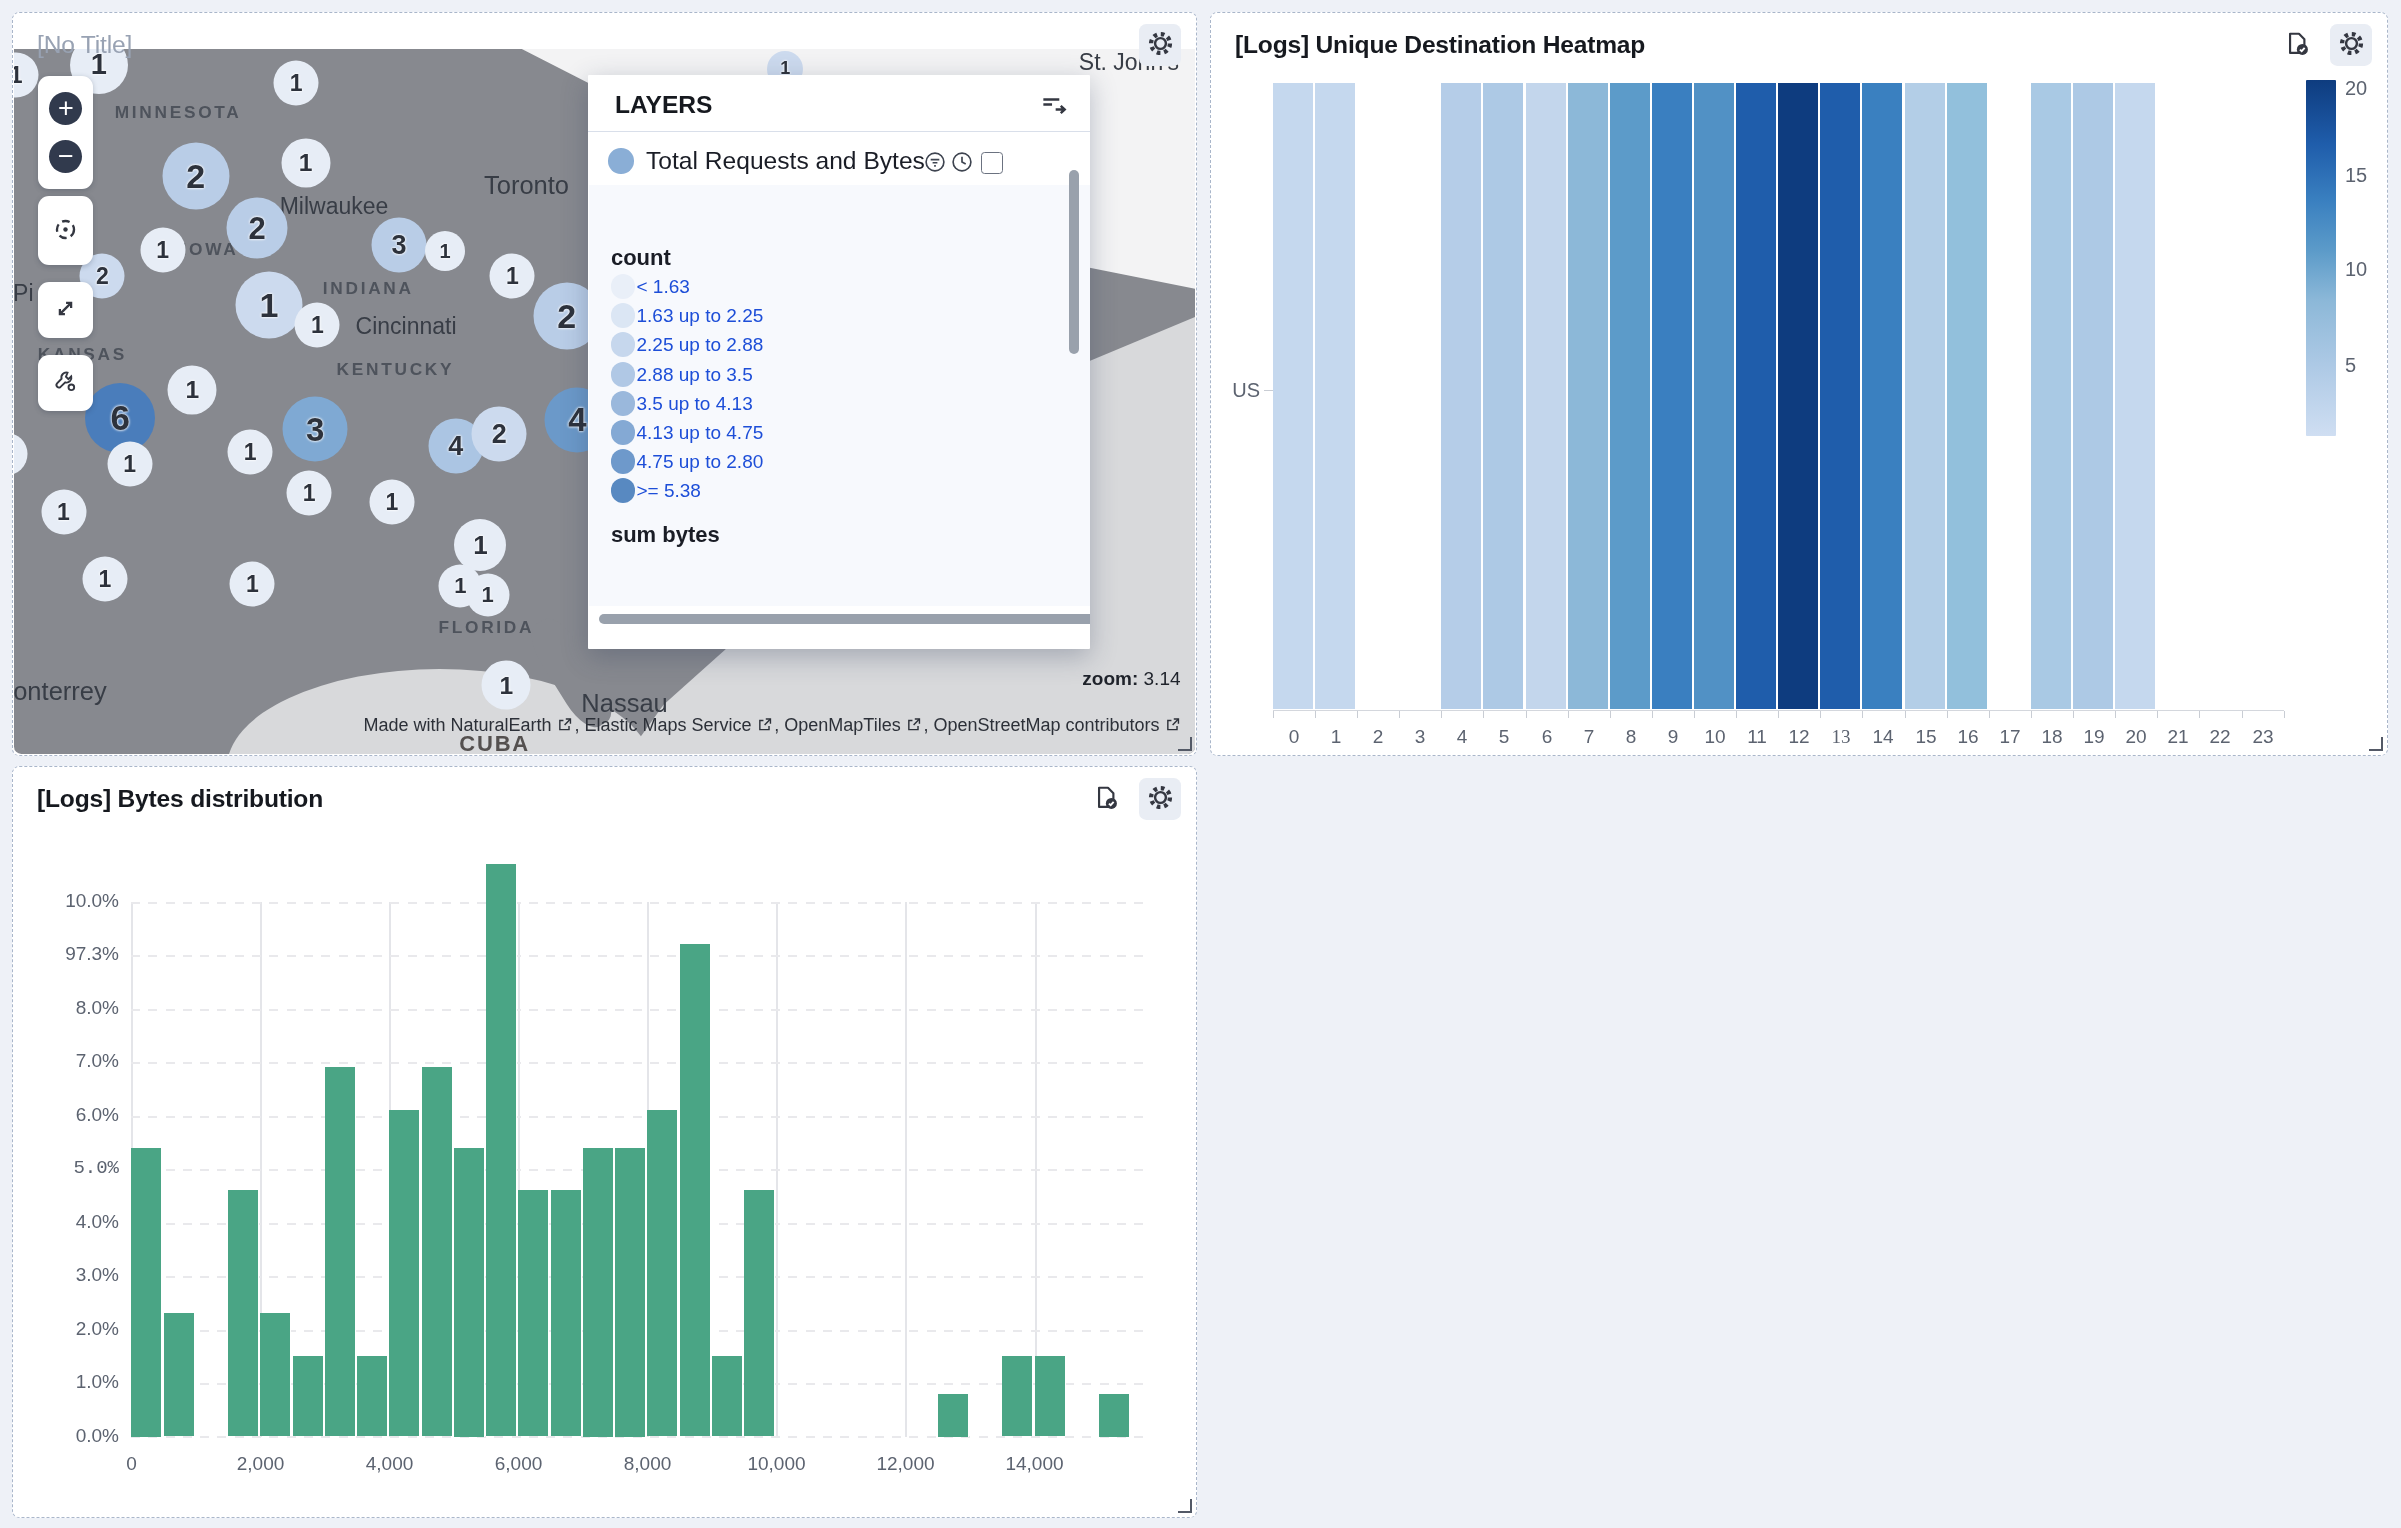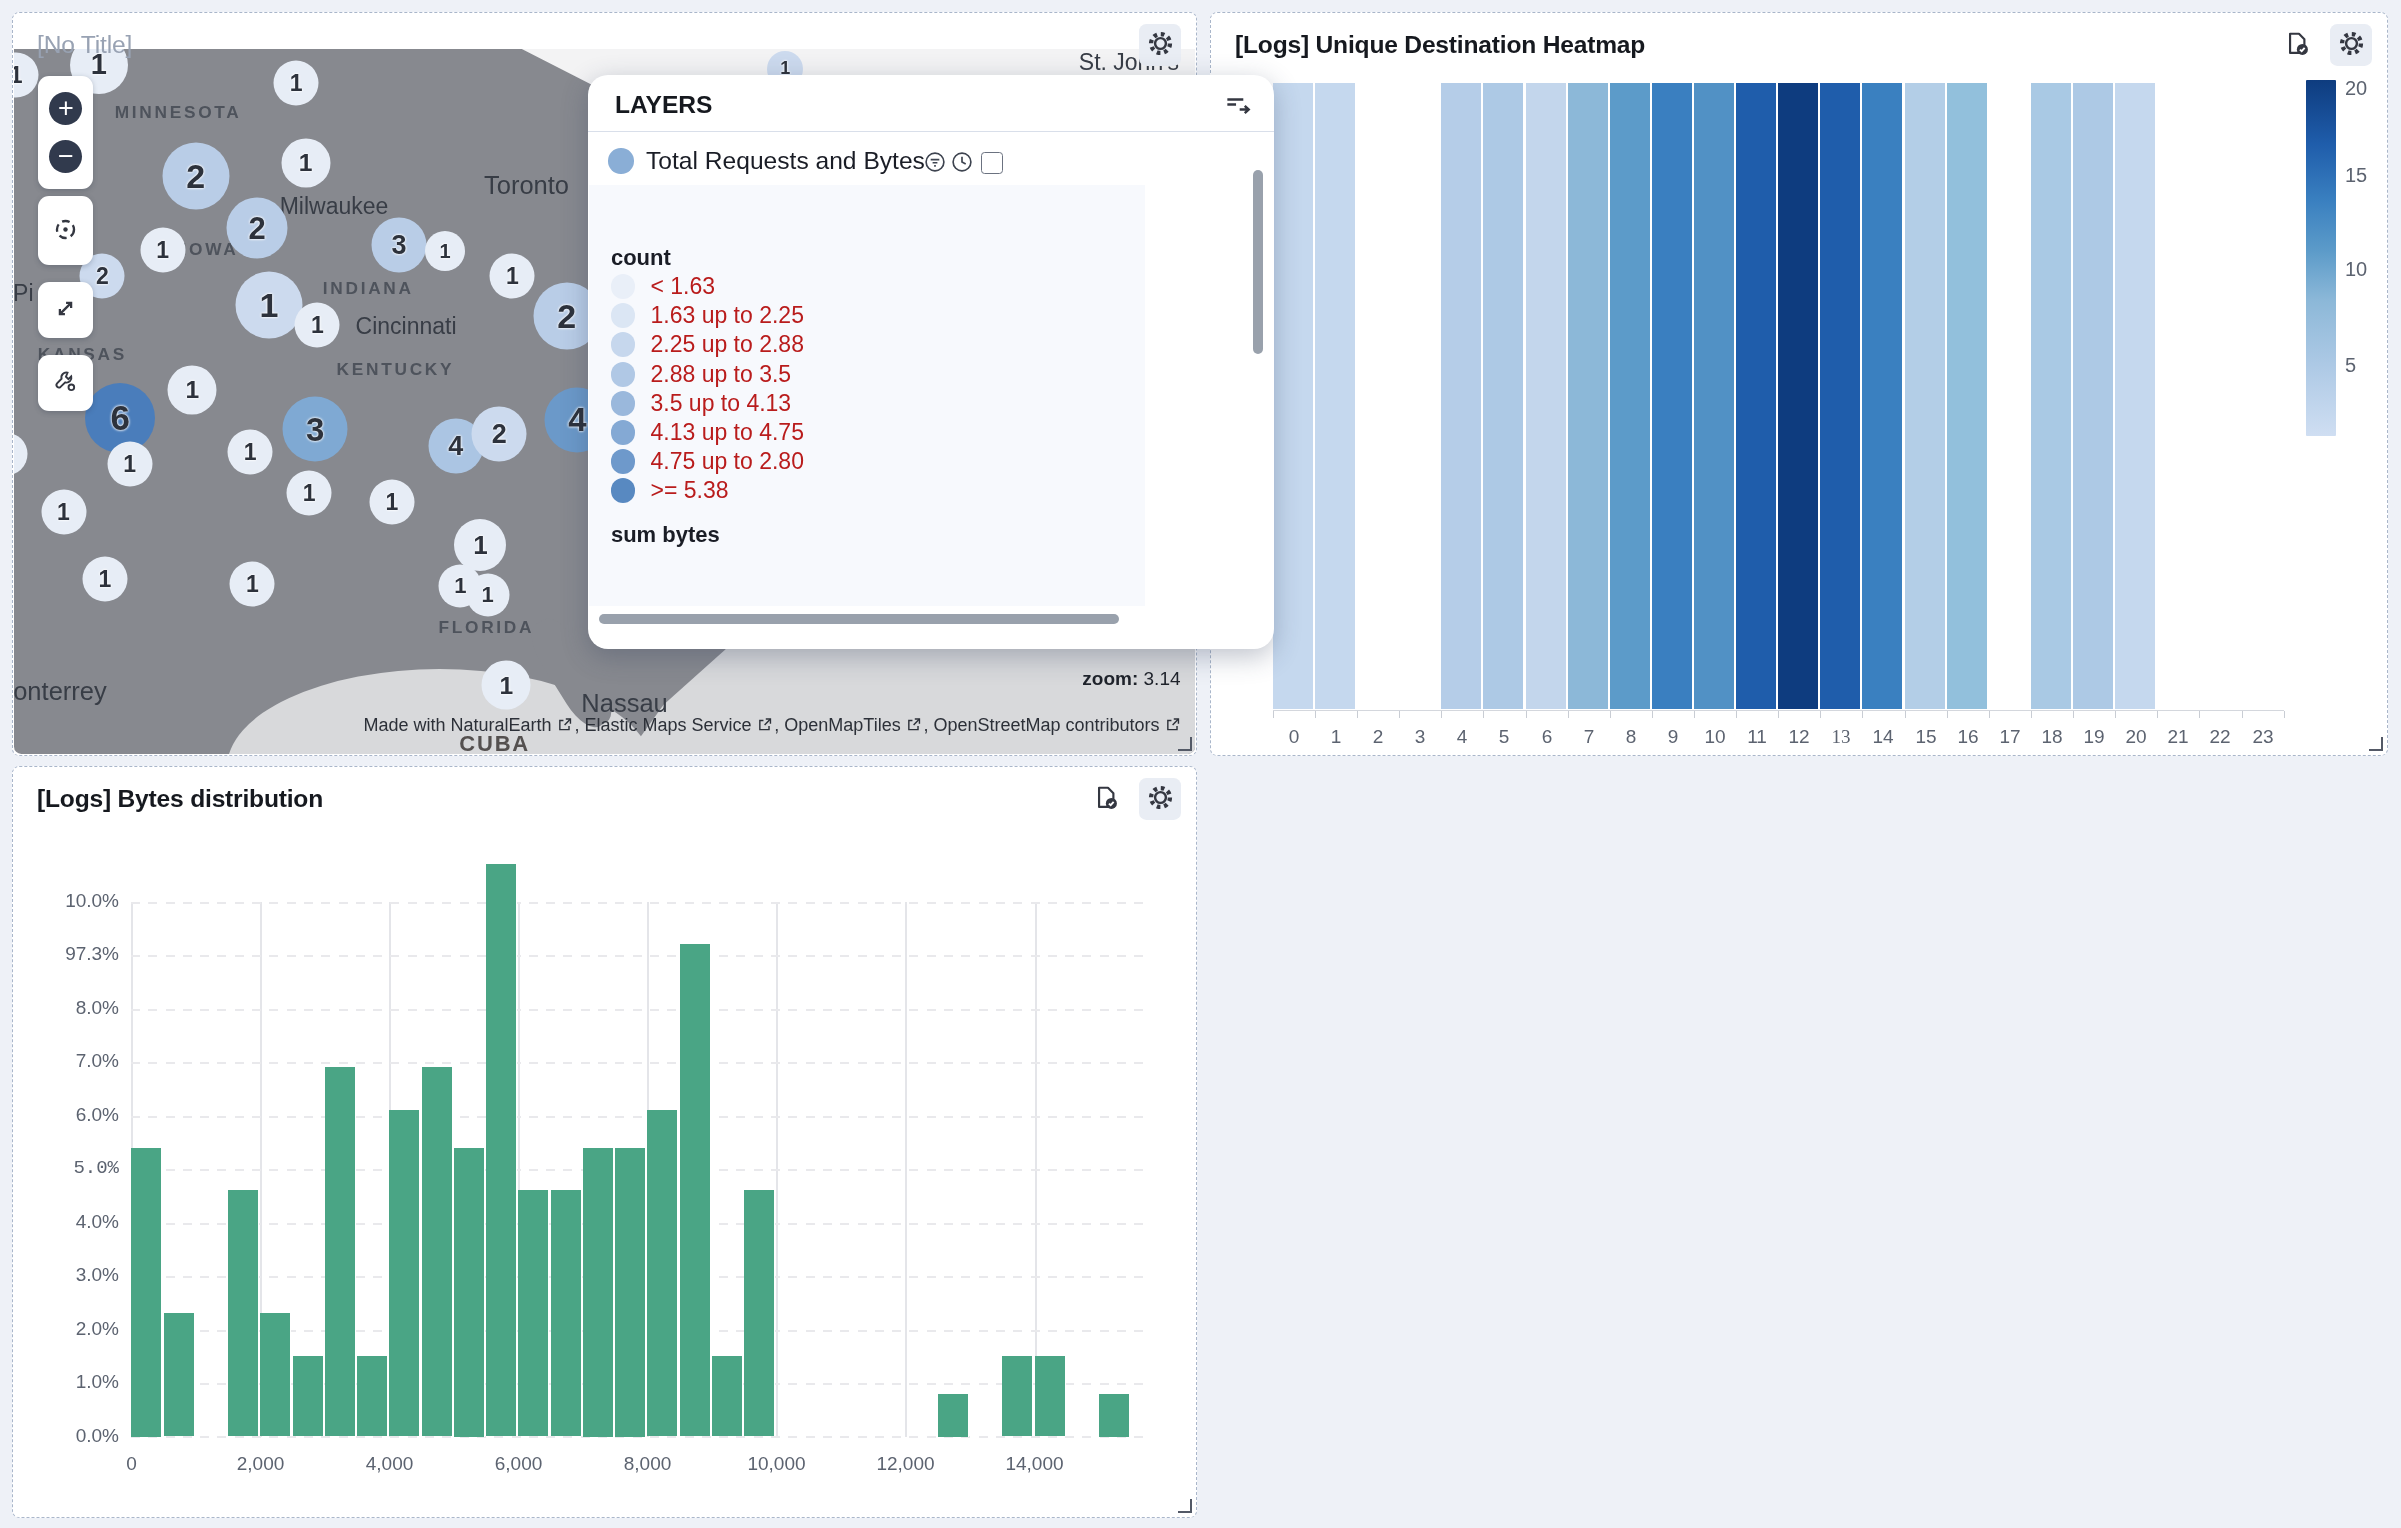--- a/index.html
+++ b/index.html
@@ -18,33 +18,33 @@
   .maplabel.city{font-size:23px;color:#383d46;}
   .maplabel.city-lg{font-size:25.5px;color:#383d46;}
   .maplabel.country{font-size:22px;font-weight:700;letter-spacing:1.8px;color:#54504f;}
   .cluster{position:absolute;transform:translate(-50%,-50%);border-radius:50%;display:flex;align-items:center;justify-content:center;font-weight:600;color:#2d323c;text-shadow:0 0 2.7px #fff,0 0 2.7px #fff;z-index:10;cursor:pointer;}
   .mapctl{position:absolute;left:24.6px;width:55px;background:#fff;border-radius:11px;box-shadow:0 1.8px 5.5px rgba(40,50,70,.25);z-index:20;display:flex;flex-direction:column;align-items:center;justify-content:space-evenly;color:#343741;cursor:pointer;}
   .zoomcircle{width:33px;height:33px;border-radius:50%;background:#313a4d;color:#fff;display:flex;align-items:center;justify-content:center;font-size:27px;font-weight:400;line-height:1;cursor:pointer;}
   #map-attr{position:absolute;right:12.7px;bottom:18px;font-size:18px;color:#2c3038;white-space:nowrap;z-index:15;}
   #map-attr svg{vertical-align:-1.8px;margin:0 1.8px 0 5.5px;}
   #map-zoom{position:absolute;right:14.6px;bottom:64px;font-size:19px;color:#1f232b;z-index:15;}
   
-  #layers-popup{position:absolute;left:575px;top:62px;width:686px;height:574px;background:#fff;border-radius:20px;box-shadow:0 7.3px 27px rgba(45,60,90,.3);z-index:50;overflow:hidden;}
+  #layers-popup{position:absolute;left:575px;top:62px;width:502px;height:574px;background:#fff;border-radius:1px;box-shadow:0 7.3px 27px rgba(45,60,90,.3);z-index:50;overflow:hidden;}
   #layers-header{position:absolute;left:0;top:0;right:0;height:56px;border-bottom:0.9px solid #d9dfea;}
   #layers-title{position:absolute;left:27px;top:15.5px;font-size:24.6px;font-weight:700;color:#16191f;}
   #layers-collapse{position:absolute;right:22px;top:14.6px;width:29px;height:29px;color:#343741;cursor:pointer;}
   #layer-row{position:absolute;left:0;top:64px;right:0;height:45px;}
   #layer-dot{position:absolute;left:20px;top:9px;width:25.5px;height:25.5px;border-radius:50%;}
   #layer-name{position:absolute;left:58px;top:8.2px;font-size:24.6px;color:#1a1d26;}
   .layer-ic{position:absolute;top:11px;width:24px;height:24px;color:#3e4450;}
   #legend-scroll{position:absolute;left:0.9px;top:110px;width:556px;height:421px;background:#f7f9fd;overflow:hidden;}
   .legend-h{position:absolute;left:22px;font-size:22px;font-weight:700;color:#1a1d26;}
   .lrow{position:absolute;left:22px;height:27px;display:flex;align-items:center;}
   .lrow .dot{width:24.6px;height:24.6px;border-radius:50%;flex:0 0 auto;}
-  .lrow .lbl{margin-left:15px;font-size:23px;color:#b91c1c;white-space:nowrap;}
+  .lrow .lbl{margin-left:1px;font-size:19px;color:#1d4ed8;white-space:nowrap;}
   .scroll-pill{position:absolute;background:#99a1ac;border-radius:5.5px;z-index:60;cursor:pointer;}
   
   .heatcell{position:absolute;top:70px;height:626px;border-right:1.8px solid #fff;cursor:pointer;}
   .hxlab{position:absolute;top:713px;width:42px;text-align:center;font-size:19px;color:#5c6370;}
   .htick{position:absolute;top:698px;width:0.9px;height:7.3px;background:#c9cdd4;}
   #heat-axis{position:absolute;left:62px;top:697px;height:0.9px;background:#d4d7dd;}
   #heat-ylab{position:absolute;left:0;top:366px;width:49px;text-align:right;font-size:20px;color:#5c6370;}
   #heat-ytick{position:absolute;left:53px;top:377px;width:9px;height:0.9px;background:#c9cdd4;}
   #colorbar{position:absolute;width:30px;border-radius:0.9px;}
   .cbtick{position:absolute;font-size:20px;color:#5c6370;}

